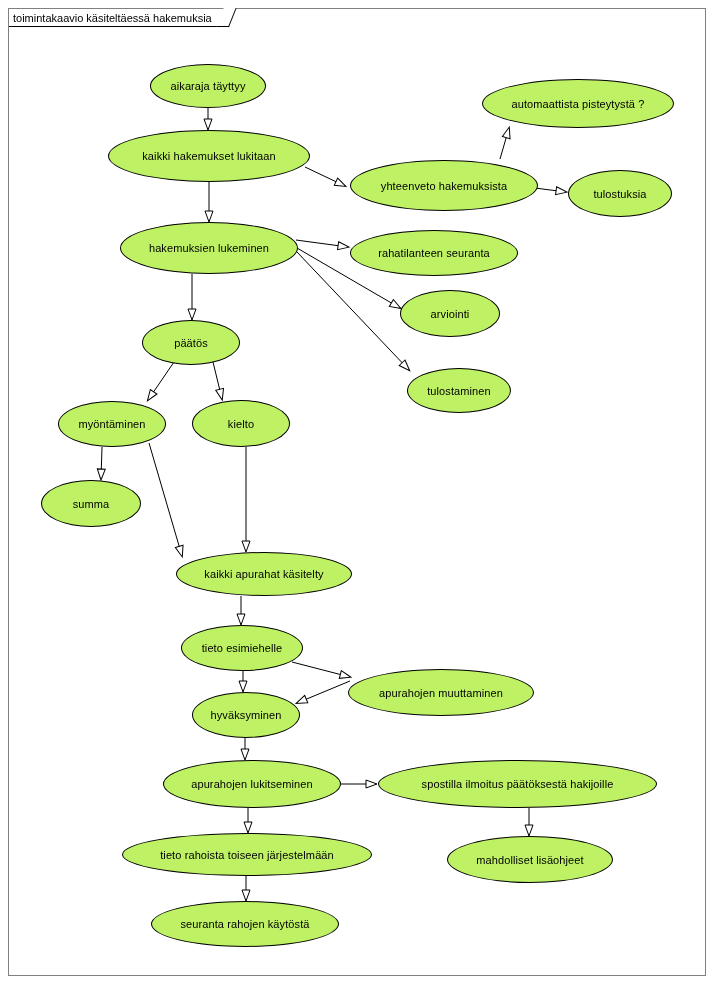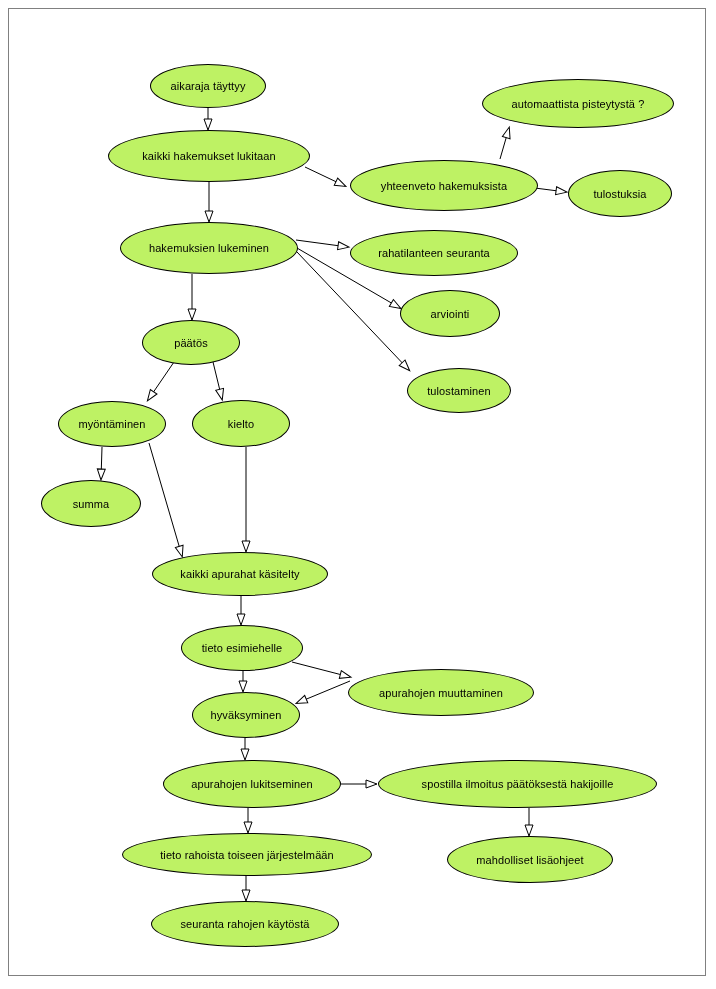--- a/index.html
+++ b/index.html
@@ -89,20 +89,23 @@
     letter-spacing: 0.1px;
   }
 </style>
 </head>
 <body>
 
 <div id="canvas">
 
   <div id="diagram-frame"></div>
 
+  <div id="title-tab">
+    <span id="title-tab-text">toimintakaavio käsiteltäessä hakemuksia</span>
+  </div>
 
   <svg id="edges" viewBox="0 0 716 989" xmlns="http://www.w3.org/2000/svg">
     <defs>
       <marker id="hollow-arrow" markerWidth="14" markerHeight="14" refX="11" refY="5" orient="auto" markerUnits="userSpaceOnUse">
         <path d="M 1 1 L 12 5 L 1 9 z" fill="#ffffff" stroke="#000000" stroke-width="1"></path>
       </marker>
     </defs>
     <g id="edge-group">
         <line x1="208" y1="108" x2="208" y2="129" stroke="#000000" stroke-width="1" marker-end="url(#hollow-arrow)"></line>
         <line x1="305" y1="167" x2="345" y2="186" stroke="#000000" stroke-width="1" marker-end="url(#hollow-arrow)"></line>
@@ -163,21 +166,21 @@
       </div>
       <div class="node" style="left: 58px; top: 401px; width: 108px; height: 46px; border-color: rgb(0, 0, 0);">
         <span class="node-label">myöntäminen</span>
       </div>
       <div class="node" style="left: 192px; top: 400px; width: 98px; height: 47px; border-color: rgb(0, 0, 0);">
         <span class="node-label">kielto</span>
       </div>
       <div class="node" style="left: 41px; top: 480px; width: 100px; height: 47px; border-color: rgb(0, 0, 0);">
         <span class="node-label">summa</span>
       </div>
-      <div class="node" style="left: 152px; top: 552px; width: 176px; height: 44px; border-color: rgb(0, 0, 0);">
+      <div class="node" style="left: 176px; top: 552px; width: 176px; height: 44px; border-color: rgb(0, 0, 0);">
         <span class="node-label">kaikki apurahat käsitelty</span>
       </div>
       <div class="node" style="left: 181px; top: 625px; width: 122px; height: 46px; border-color: rgb(0, 0, 0);">
         <span class="node-label">tieto esimiehelle</span>
       </div>
       <div class="node" style="left: 348px; top: 669px; width: 186px; height: 47px; border-color: rgb(0, 0, 0);">
         <span class="node-label">apurahojen muuttaminen</span>
       </div>
       <div class="node" style="left: 192px; top: 692px; width: 108px; height: 46px; border-color: rgb(0, 0, 0);">
         <span class="node-label">hyväksyminen</span>

